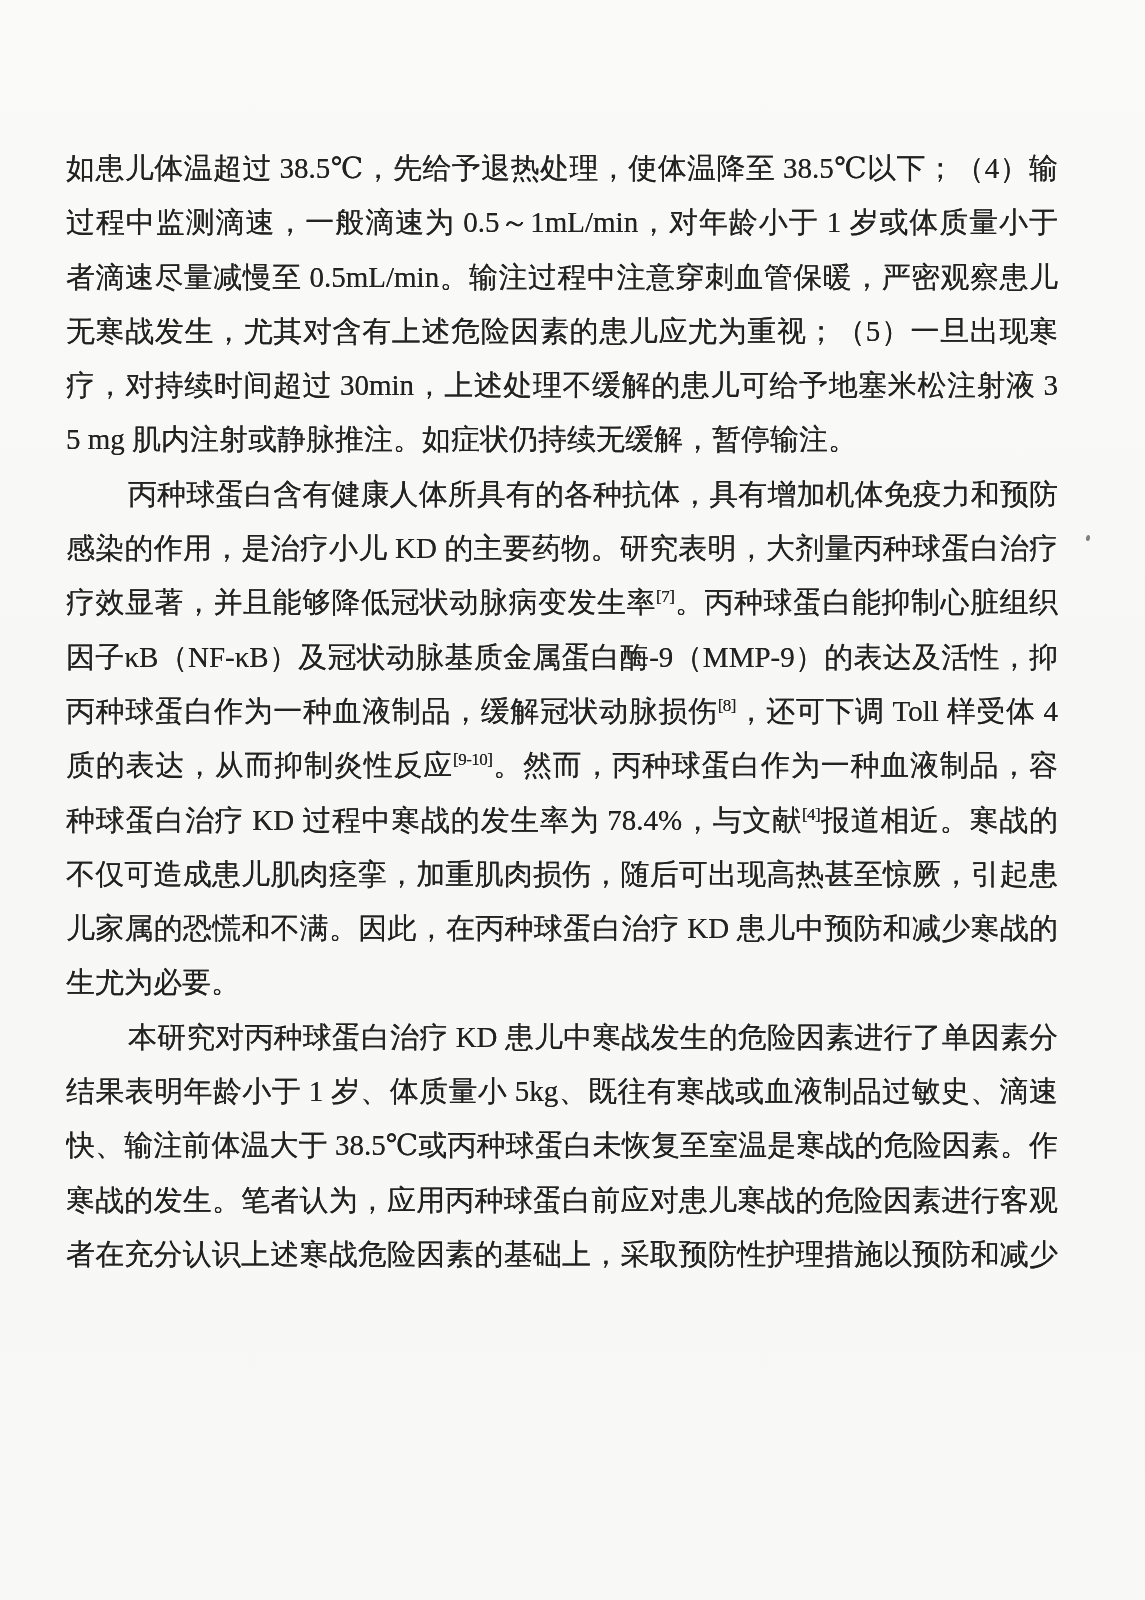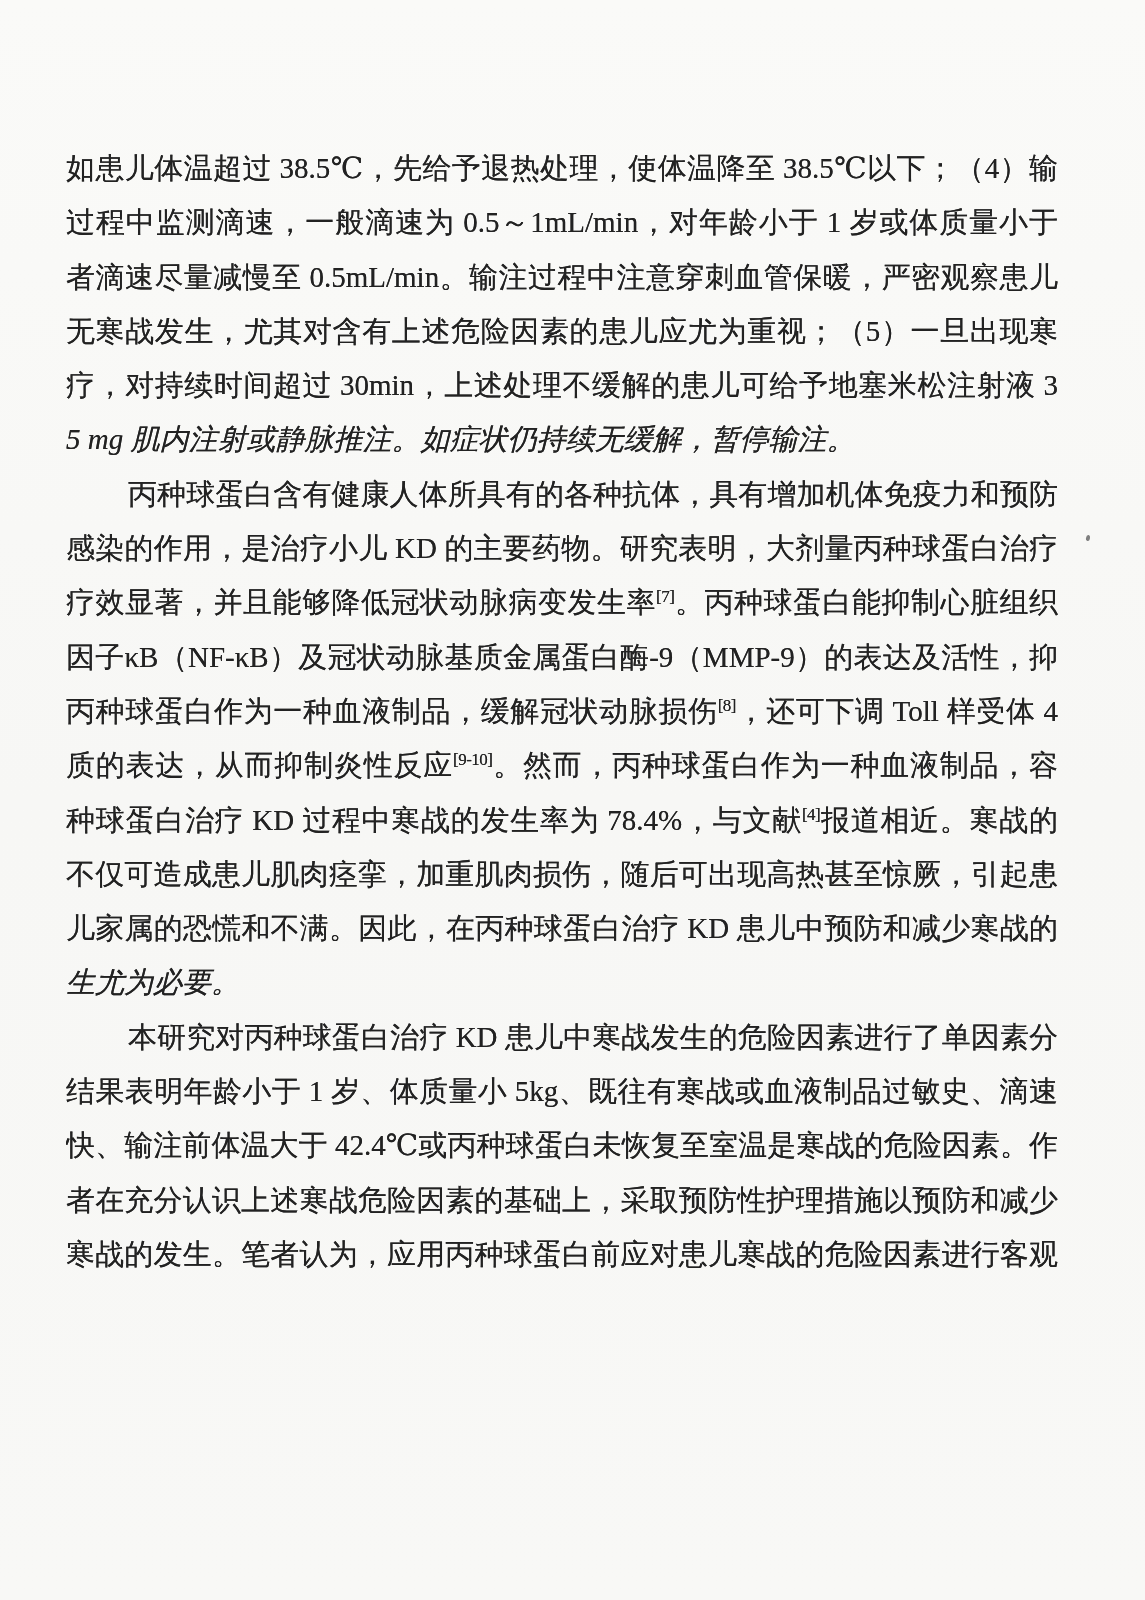--- a/index.html
+++ b/index.html
@@ -36,21 +36,20 @@
     line-height: 54.3px;
     text-align: justify;
     text-align-last: justify;
     overflow: hidden;
     white-space: normal;
     color: #222;
     text-shadow: 0 0 0.4px #444;
   }
   .line-end {
     text-align-last: left;
-    font-style: italic;
   }
   .line-indent {
     text-indent: 62px;
   }
   sup.ref {
     font-size: 17px;
     line-height: 0;
     vertical-align: 10px;
     letter-spacing: -0.5px;
   }
@@ -87,19 +86,19 @@
         <div class="line"><span>丙种球蛋白作为一种血液制品，缓解冠状动脉损伤</span><sup class="ref">[8]</sup><span>，还可下调 Toll 样受体 4</span></div>
         <div class="line"><span>质的表达，从而抑制炎性反应</span><sup class="ref">[9-10]</sup><span>。然而，丙种球蛋白作为一种血液制品，容易</span></div>
         <div class="line"><span>种球蛋白治疗 KD 过程中寒战的发生率为 78.4%，与文献</span><sup class="ref">[4]</sup><span>报道相近。寒战的发生</span></div>
         <div class="line"><span>不仅可造成患儿肌肉痉挛，加重肌肉损伤，随后可出现高热甚至惊厥，引起患</span></div>
         <div class="line"><span>儿家属的恐慌和不满。因此，在丙种球蛋白治疗 KD 患儿中预防和减少寒战的发</span></div>
         <div class="line line-end"><span>生尤为必要。</span></div>
       </div>
       <div class="paragraph">
         <div class="line line-indent"><span>本研究对丙种球蛋白治疗 KD 患儿中寒战发生的危险因素进行了单因素分析，</span></div>
         <div class="line"><span>结果表明年龄小于 1 岁、体质量小 5kg、既往有寒战或血液制品过敏史、滴速过</span></div>
-        <div class="line"><span>快、输注前体温大于 42.4℃或丙种球蛋白未恢复至室温是寒战的危险因素。作</span></div>
+        <div class="line"><span>快、输注前体温大于 38.5℃或丙种球蛋白未恢复至室温是寒战的危险因素。作</span></div>
+        <div class="line"><span>寒战的发生。笔者认为，应用丙种球蛋白前应对患儿寒战的危险因素进行客观</span></div>
         <div class="line"><span>者在充分认识上述寒战危险因素的基础上，采取预防性护理措施以预防和减少</span></div>
-        <div class="line"><span>寒战的发生。笔者认为，应用丙种球蛋白前应对患儿寒战的危险因素进行客观</span></div>
       </div>
     </div>
   <div class="speck"></div>
 </div>
 
 </body></html>

